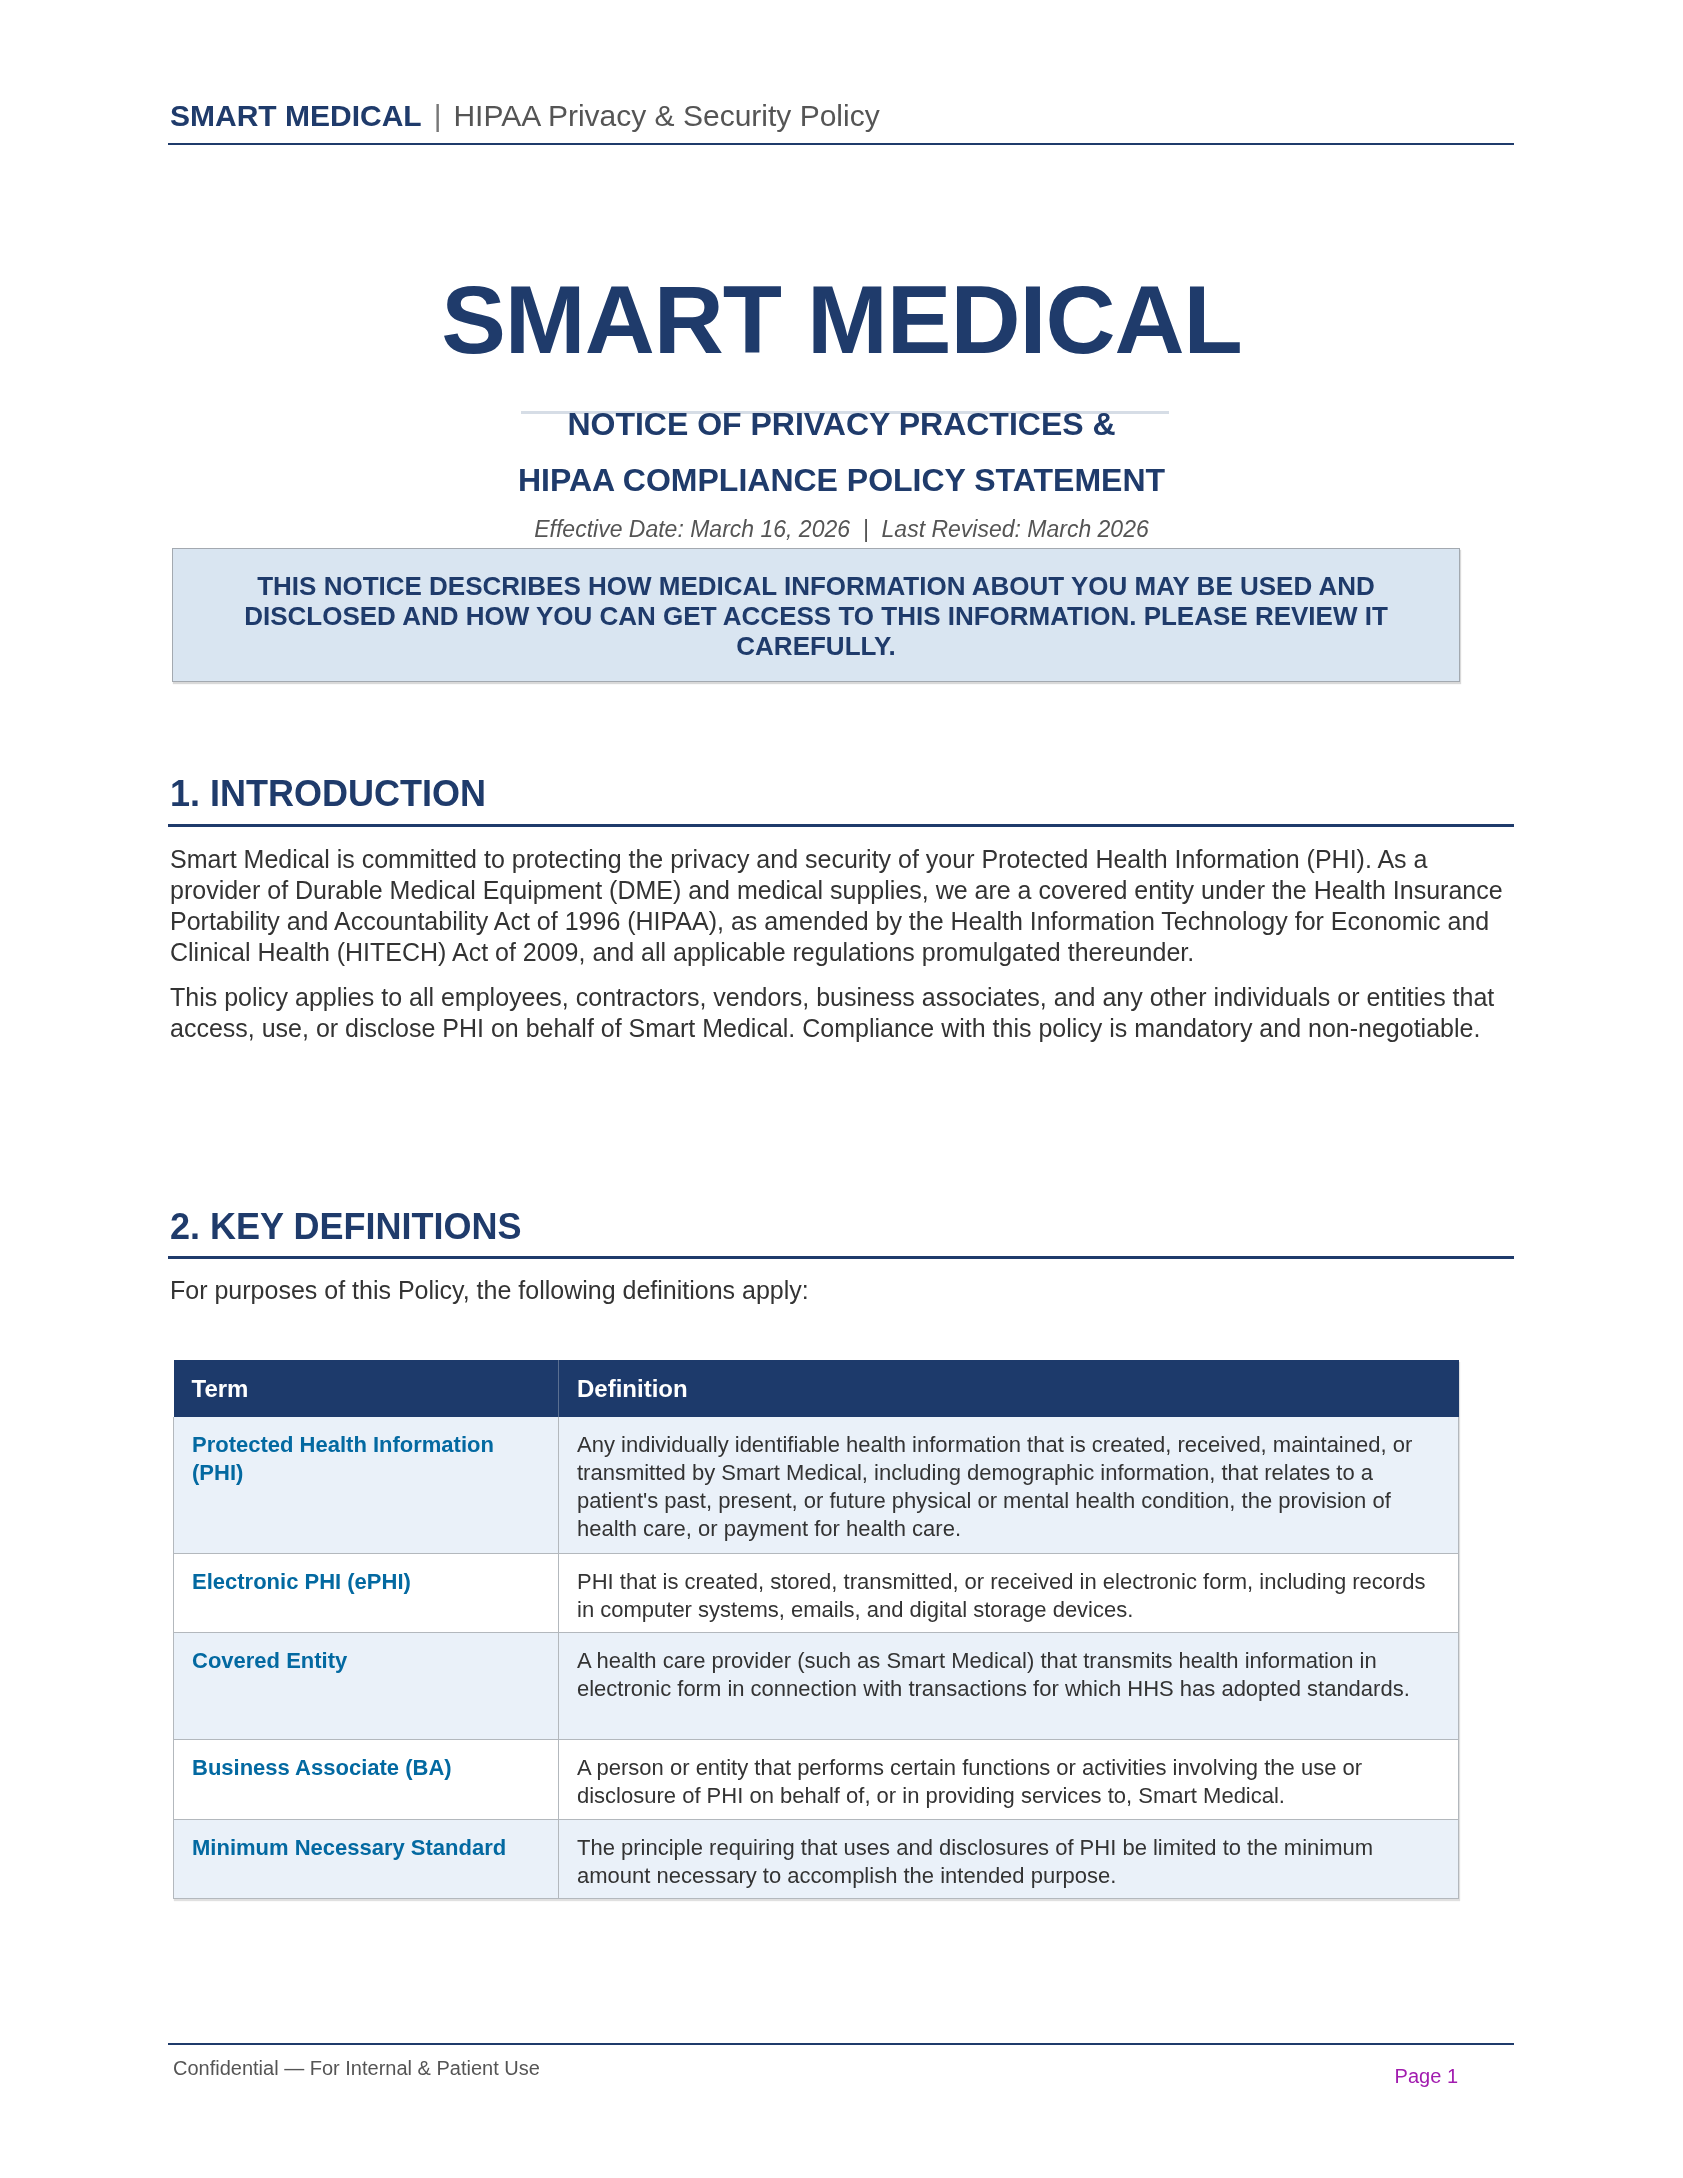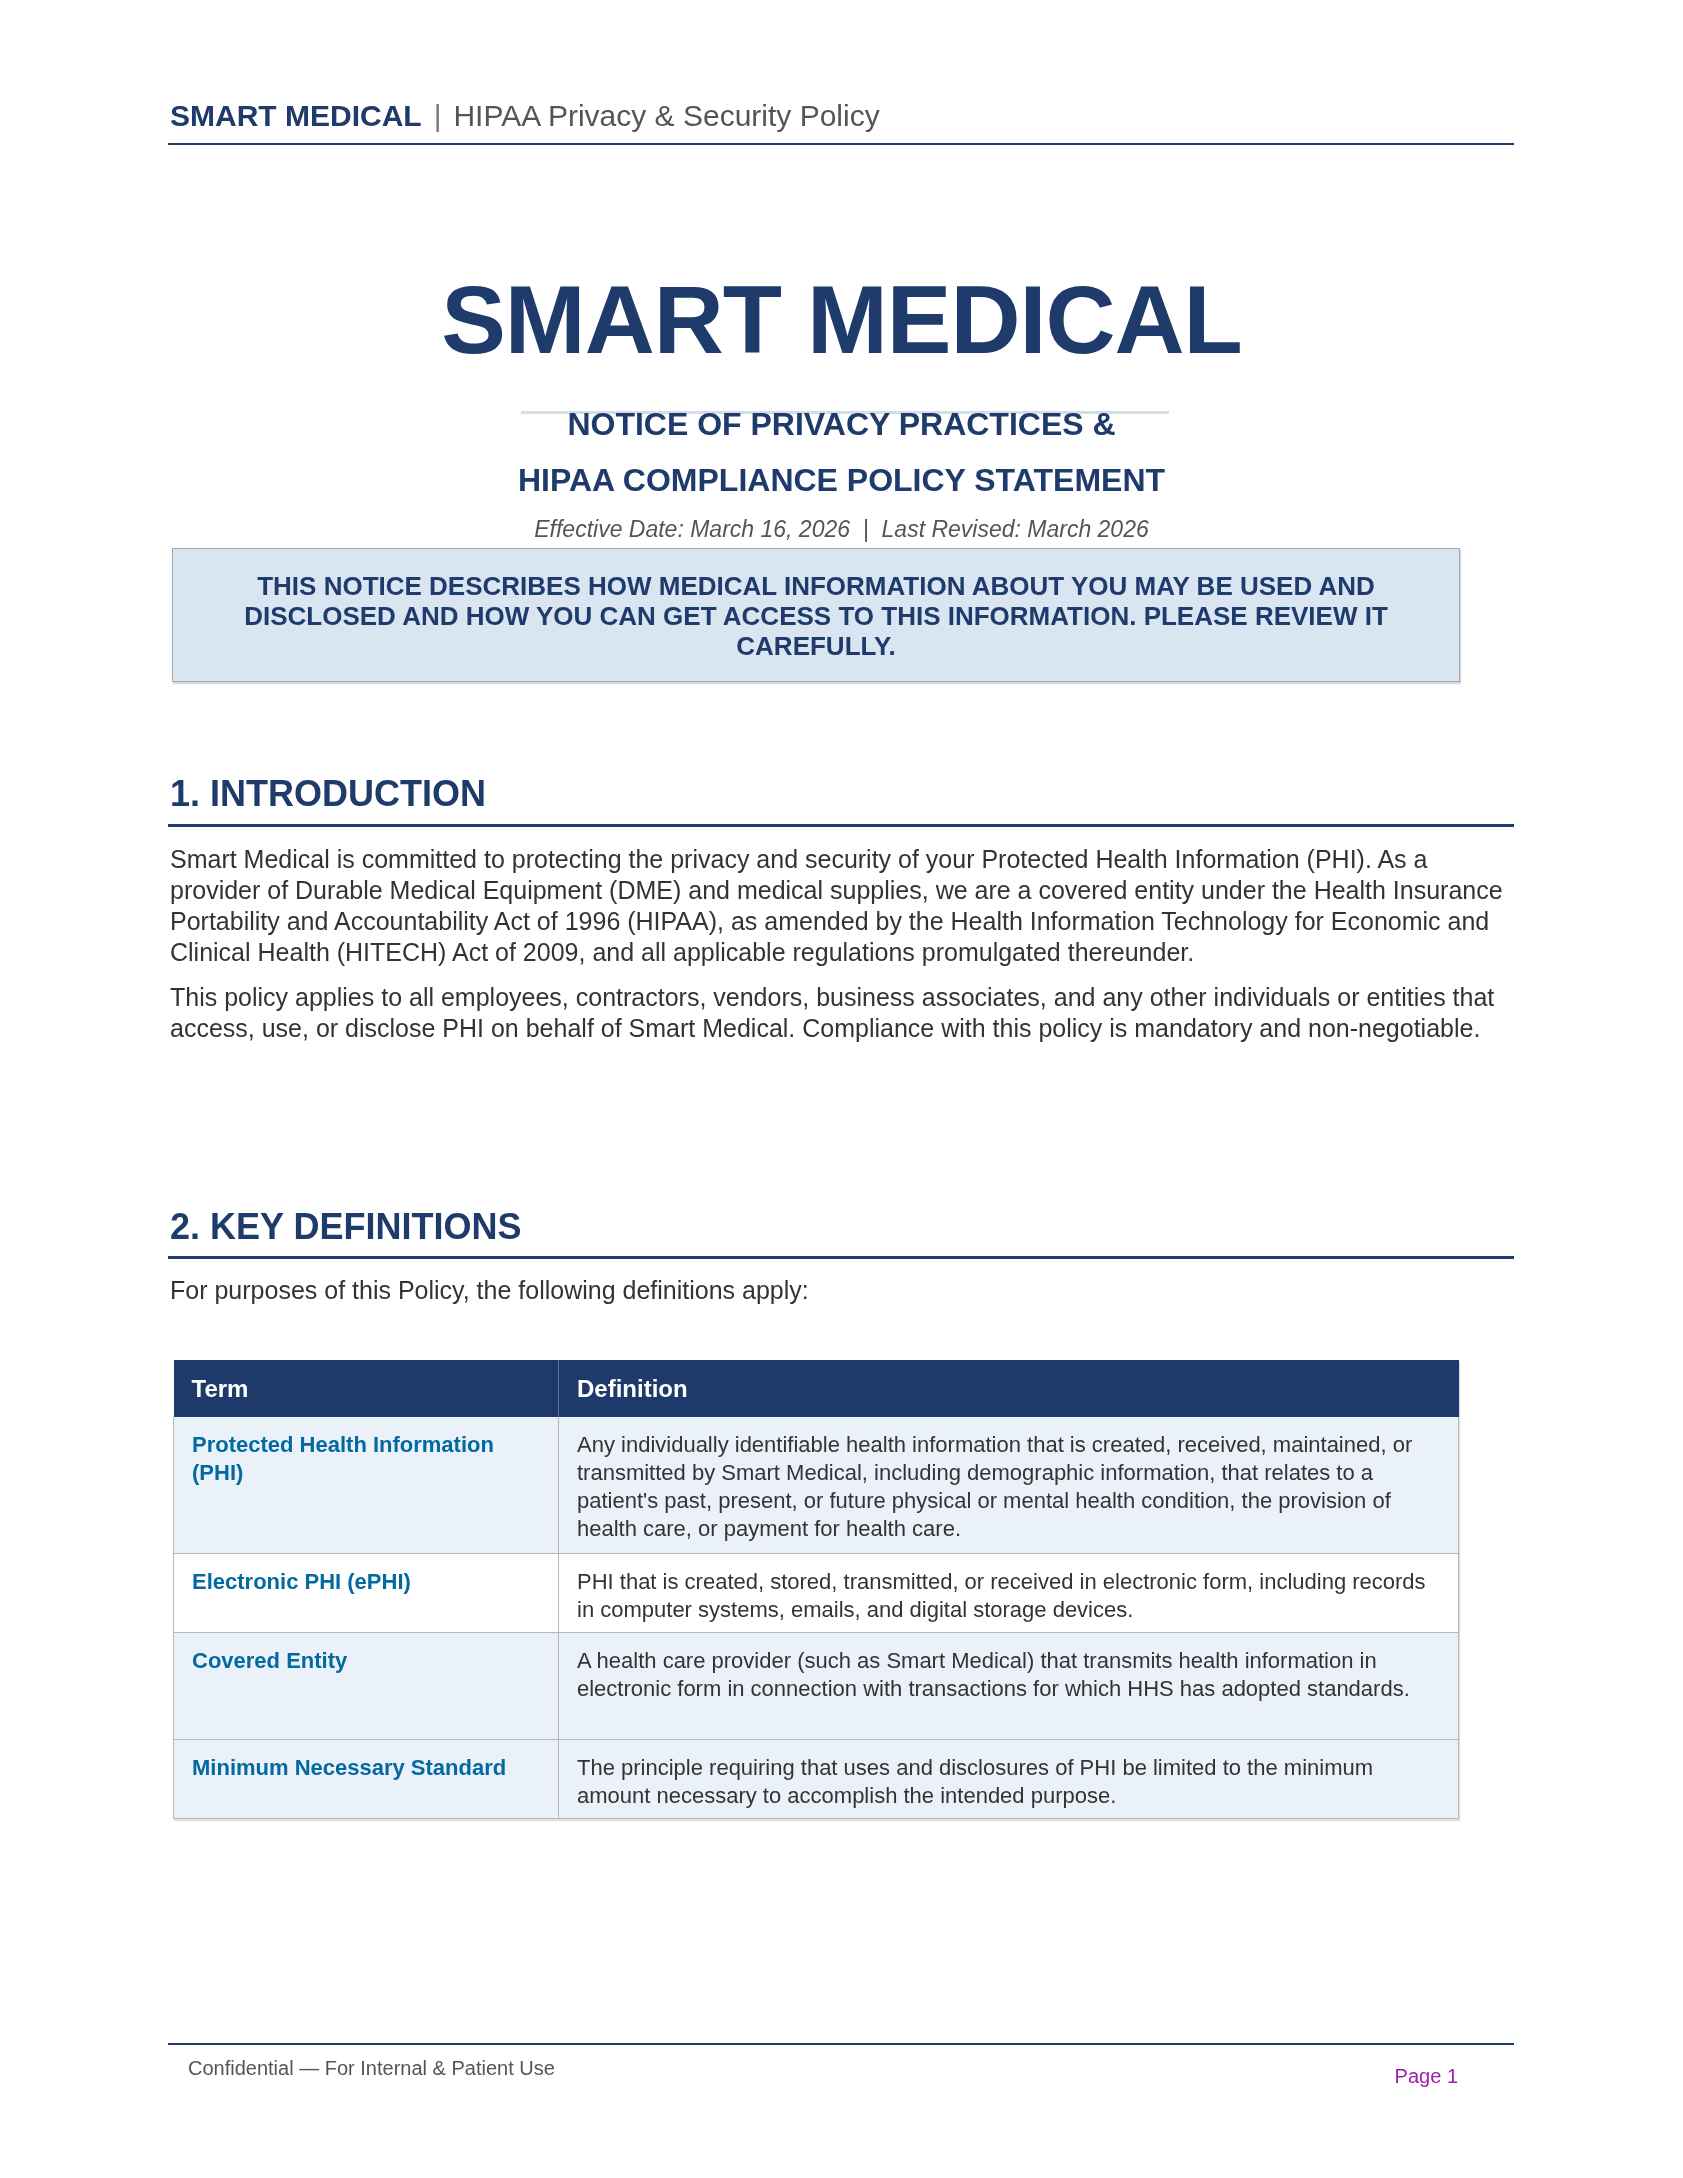--- a/index.html
+++ b/index.html
@@ -43,21 +43,21 @@
   .def-table th:last-child { border-right: none; }
   .def-table td { font-size: 22px; line-height: 28px; vertical-align: top; padding: 14px 18px 8px 18px;
                   border-left: 1px solid #b3b8bd; border-right: 1px solid #b3b8bd; border-bottom: 1px solid #b3b8bd; }
   .def-table td.term { width: 348px; font-weight: bold; color: #0369a1; }
   .def-table td.def { color: #333333; }
   .def-table tr.shade td { background: #eaf1f9; }
   .def-table tr.plain td { background: #ffffff; }
 
   
   .footer-rule { left: 168px; top: 2043px; width: 1346px; height: 2px; background: #1f3b6b; }
-  .footer-left { left: 188px; top: 2056px; font-size: 20px; line-height: 24px; color: #555555; }
+  .footer-left { left: 173px; top: 2056px; font-size: 20px; line-height: 24px; color: #555555; }
   .footer-right { right: 225px; top: 2056px; font-size: 20px; line-height: 24px; color: #a21caf; margin-top: 8px; }
 </style>
 </head>
 <body>
 
 <div class="abs run-header">
   <span class="brand">SMART MEDICAL</span><span class="sep">|</span><span class="doc">HIPAA Privacy &amp; Security Policy</span>
 </div>
 <div class="abs header-rule"></div>
 
@@ -99,20 +99,24 @@
       <td class="def">Any individually identifiable health information that is created, received, maintained, or transmitted by Smart Medical, including demographic information, that relates to a patient's past, present, or future physical or mental health condition, the provision of health care, or payment for health care.</td>
     </tr>
     <tr class="plain" style="height: 79px;">
       <td class="term">Electronic PHI (ePHI)</td>
       <td class="def">PHI that is created, stored, transmitted, or received in electronic form, including records in computer systems, emails, and digital storage devices.</td>
     </tr>
     <tr class="shade" style="height: 107px;">
       <td class="term">Covered Entity</td>
       <td class="def">A health care provider (such as Smart Medical) that transmits health information in electronic form in connection with transactions for which HHS has adopted standards.</td>
     </tr>
+    <tr class="plain" style="height: 80px;">
+      <td class="term">Business Associate (BA)</td>
+      <td class="def">A person or entity that performs certain functions or activities involving the use or disclosure of PHI on behalf of, or in providing services to, Smart Medical.</td>
+    </tr>
     <tr class="shade" style="height: 79px;">
       <td class="term">Minimum Necessary Standard</td>
       <td class="def">The principle requiring that uses and disclosures of PHI be limited to the minimum amount necessary to accomplish the intended purpose.</td>
     </tr>
   </tbody>
 </table>
 
 <div class="abs footer-rule"></div>
 <div class="abs footer-left">Confidential — For Internal &amp; Patient Use</div>
 <div class="abs footer-right">Page 1</div>

